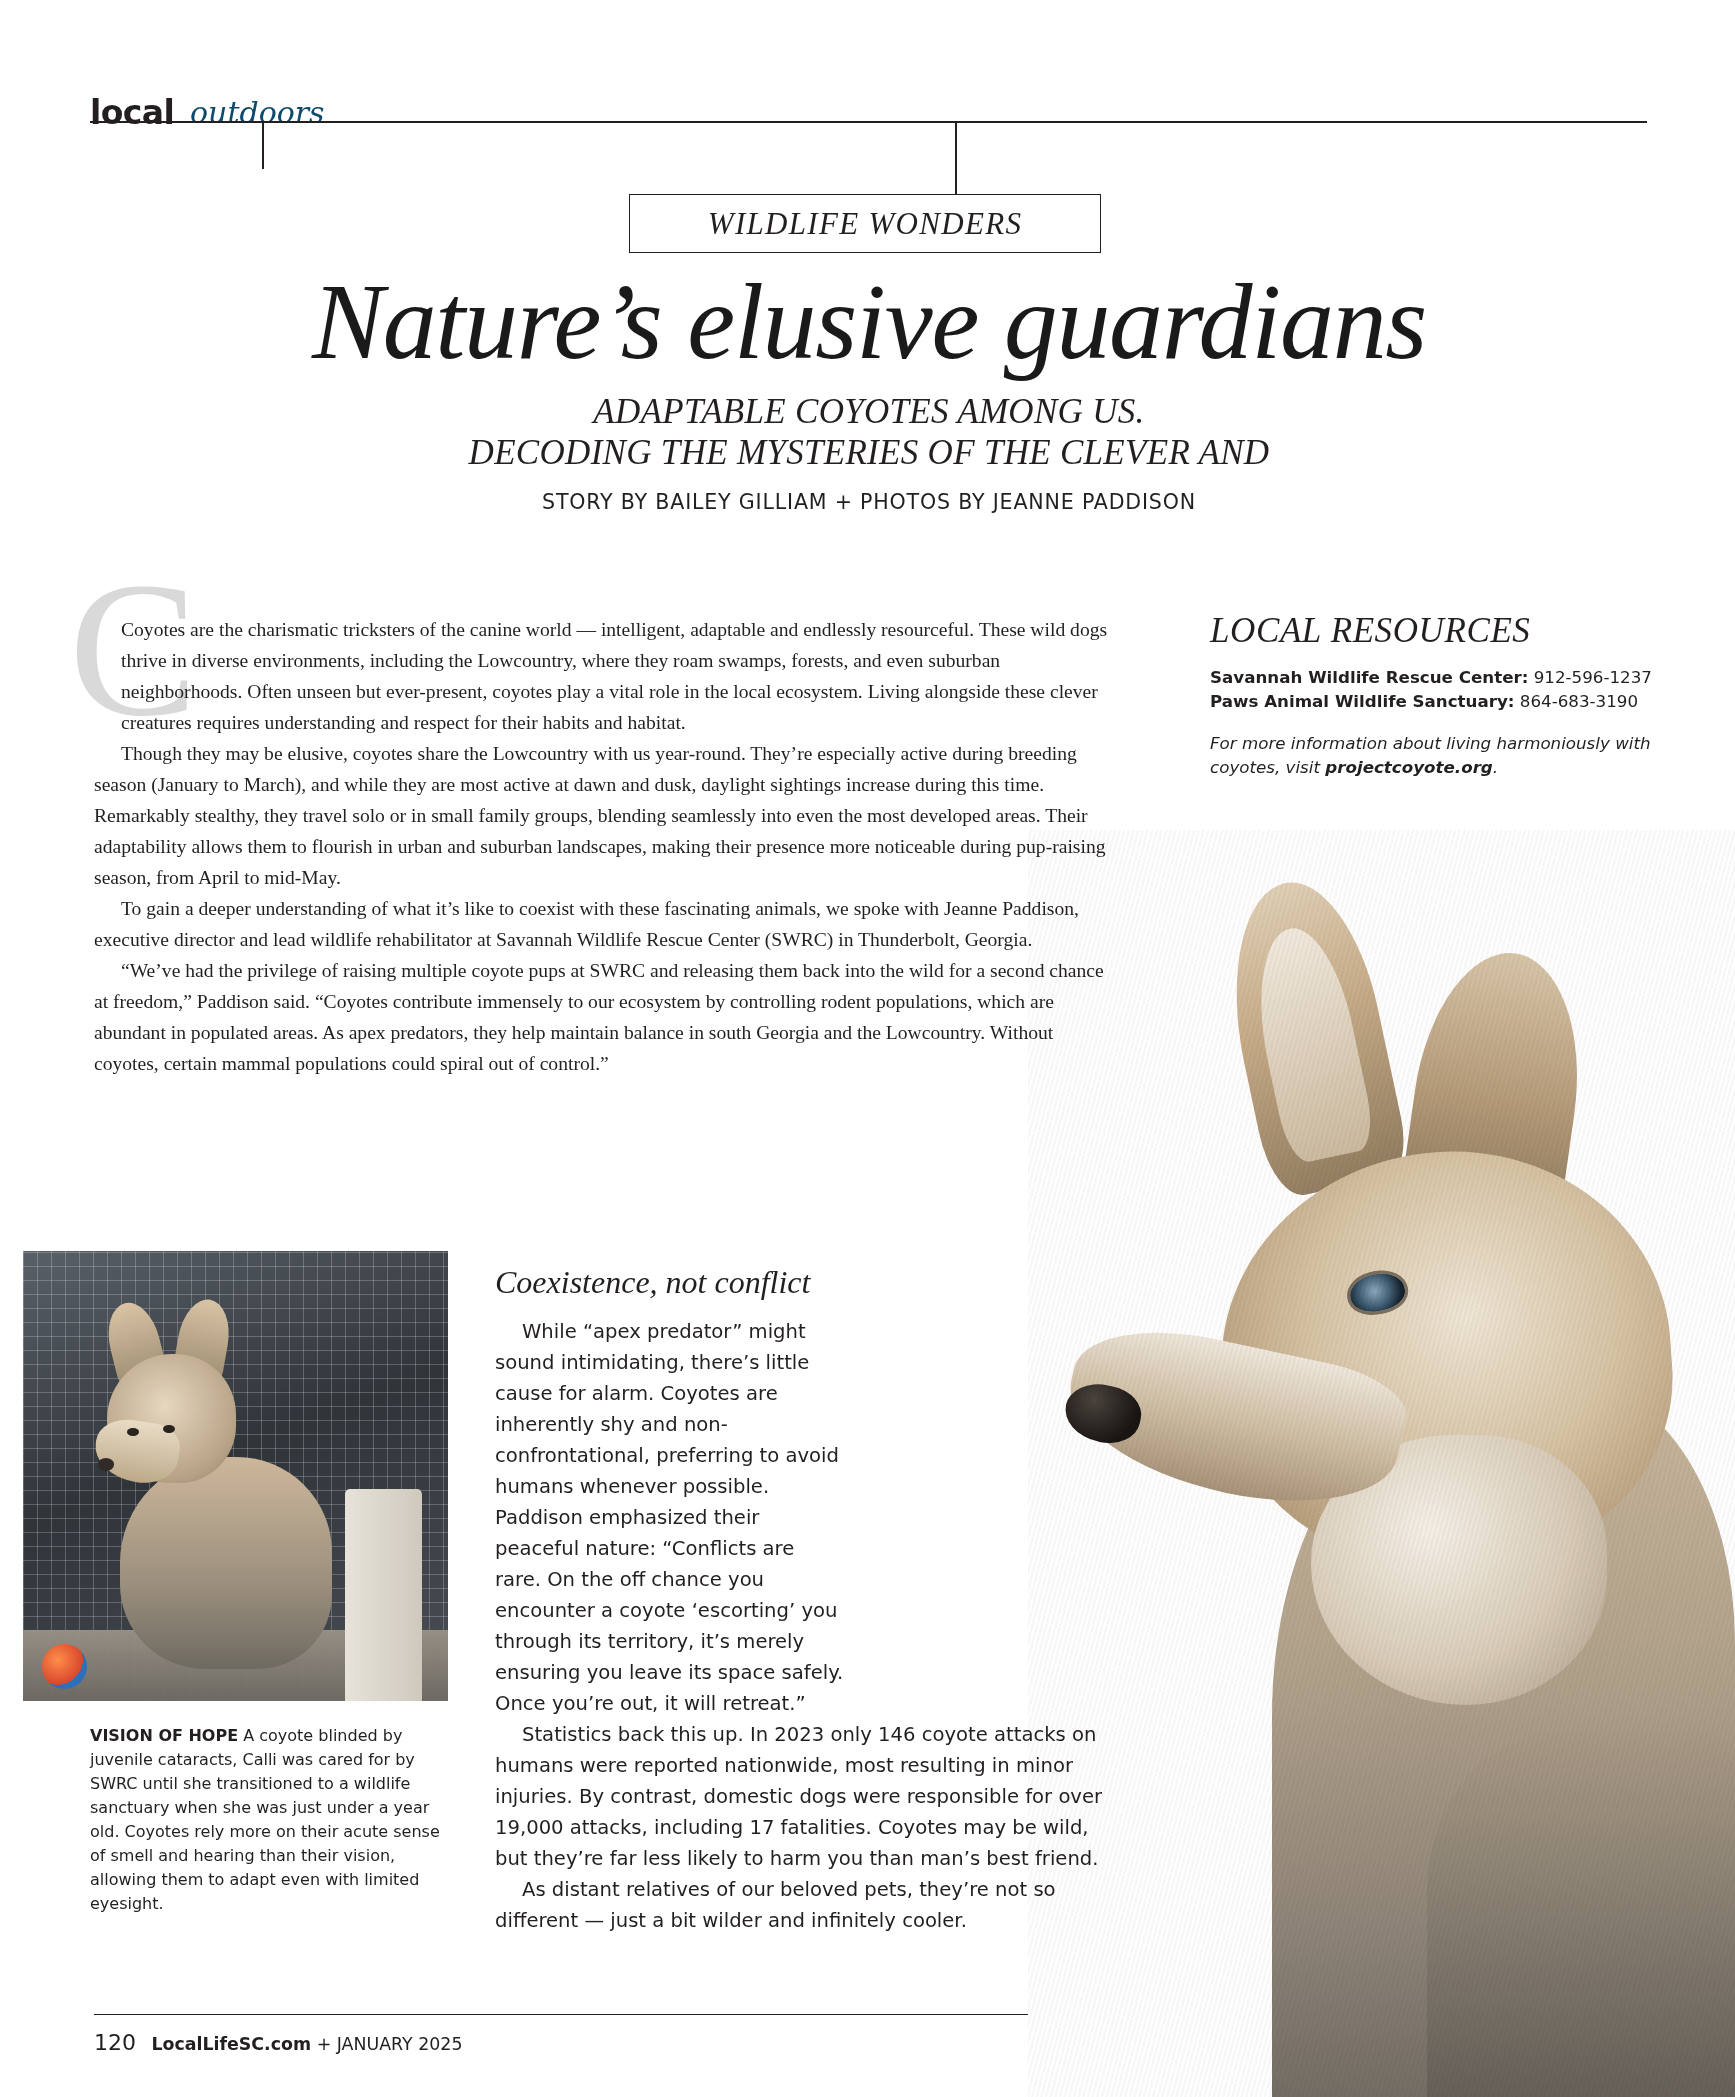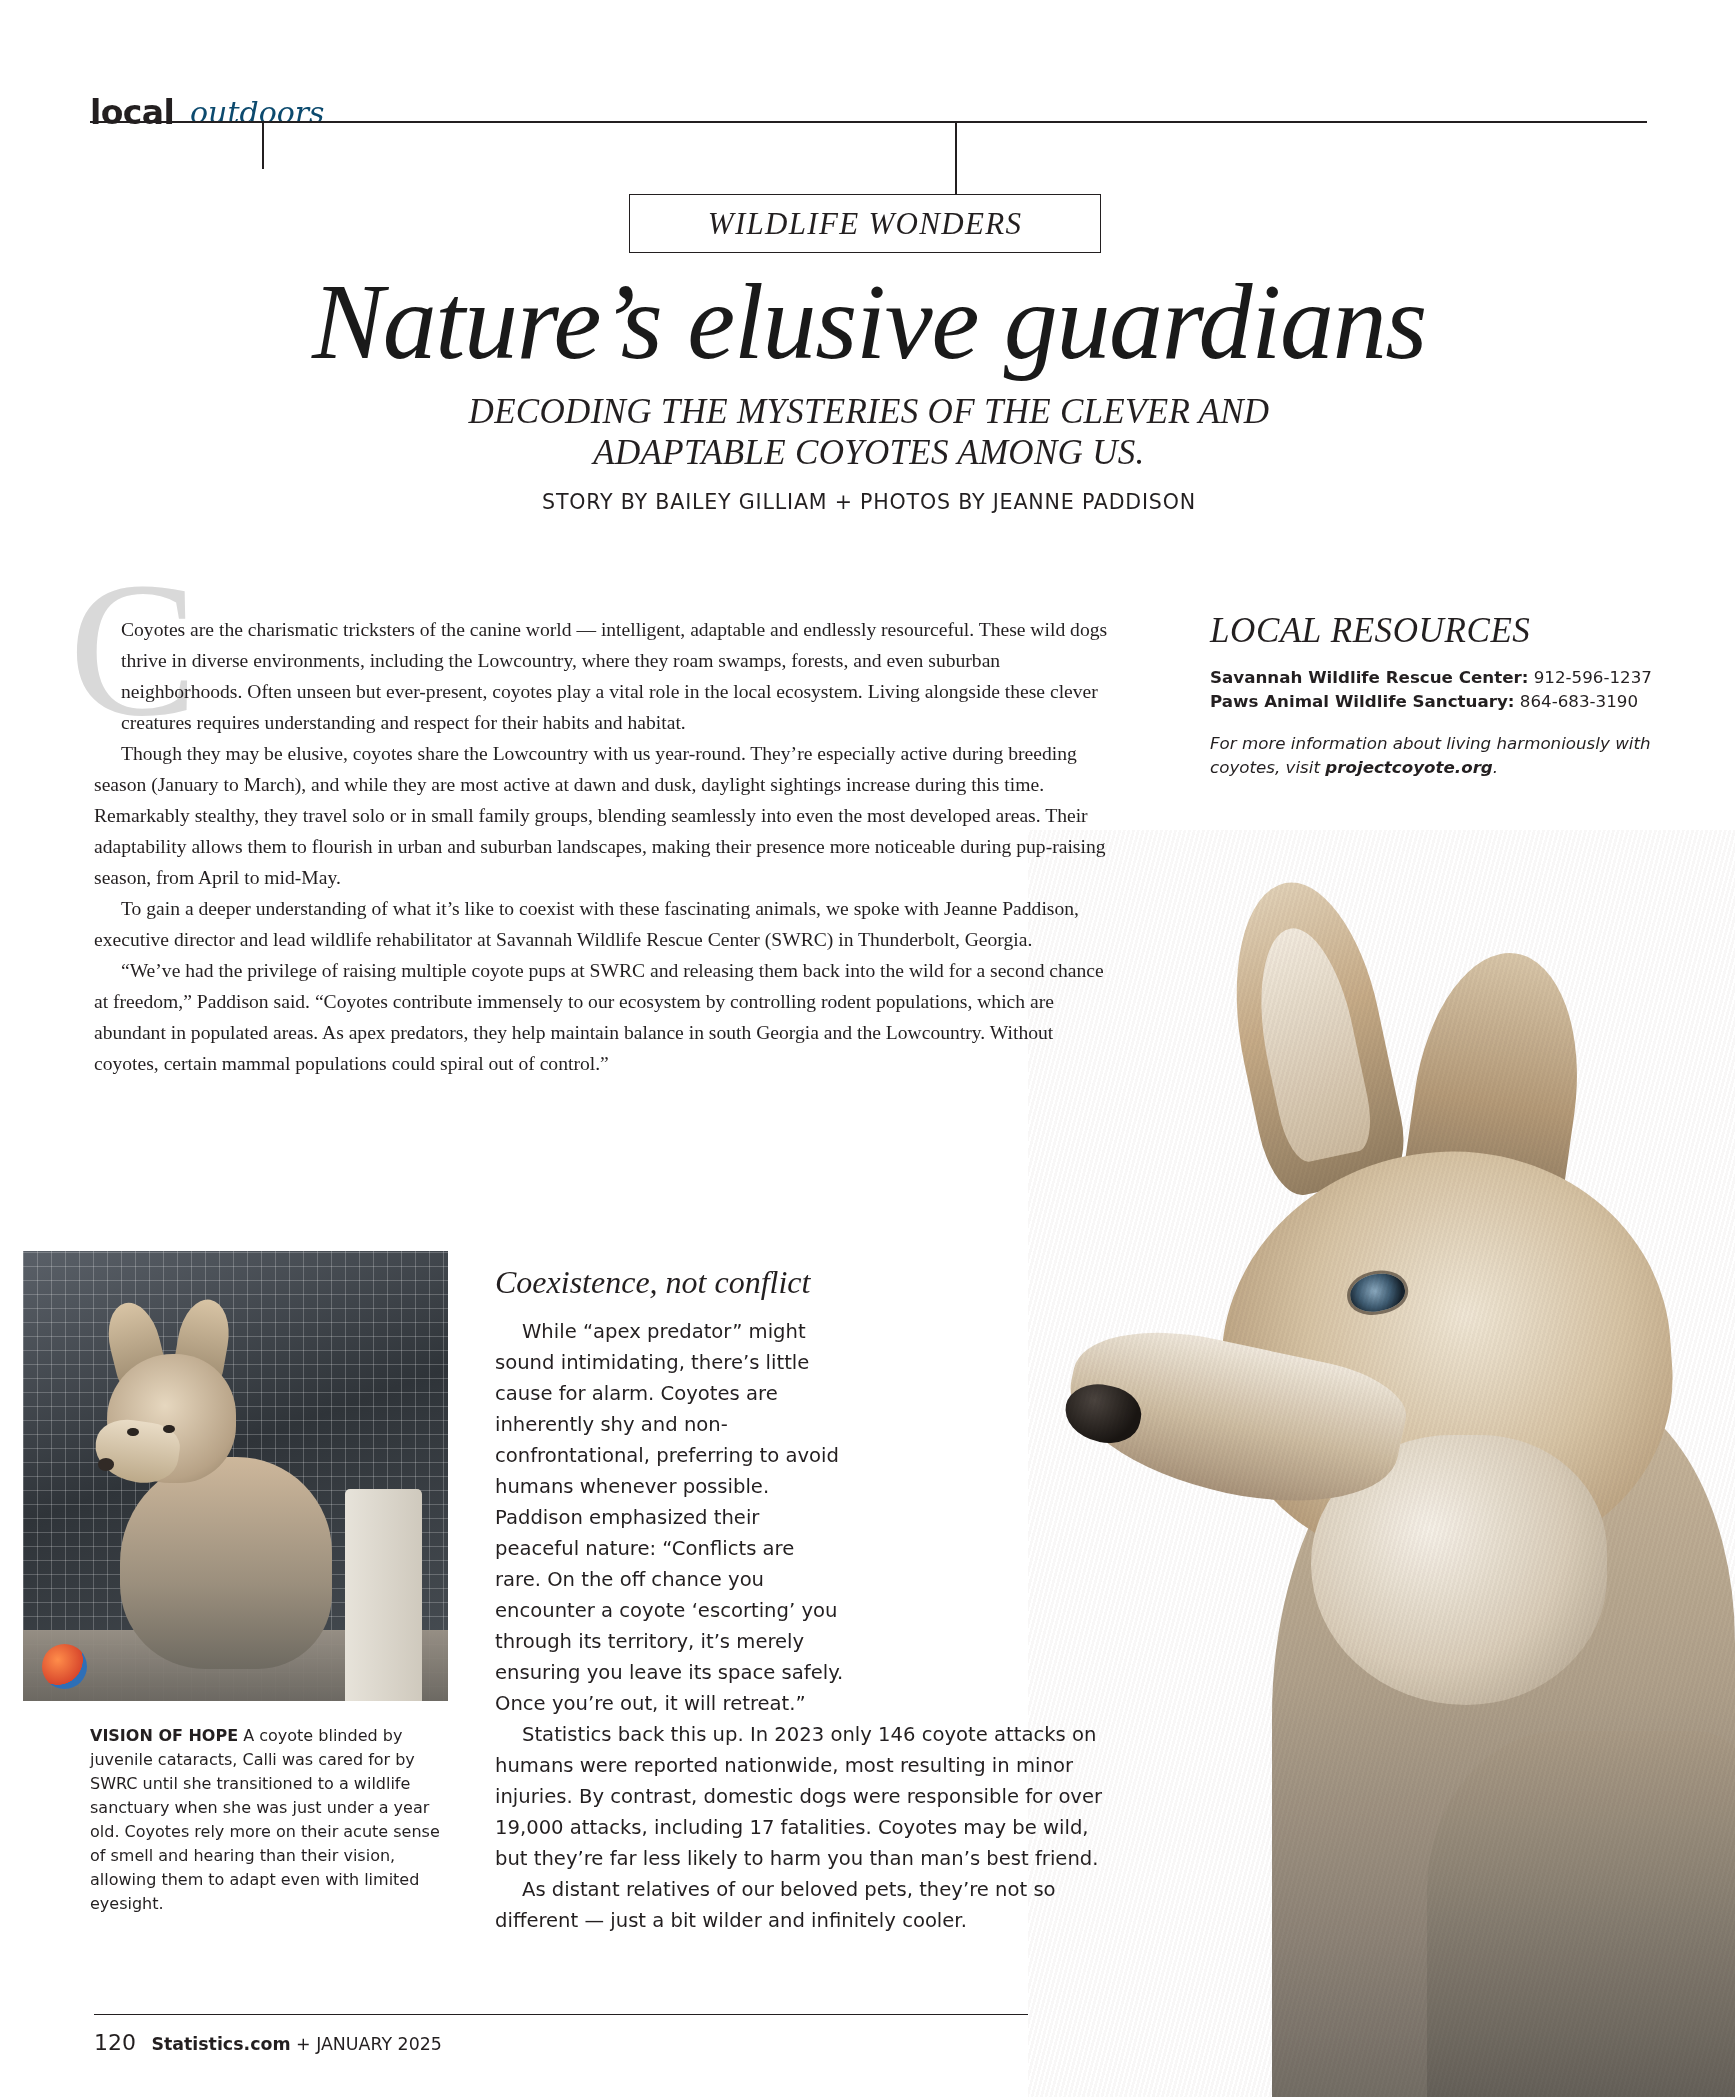--- a/index.html
+++ b/index.html
@@ -438,22 +438,22 @@
   <div class="rule-vert2"></div>
 </div>
 
 <div id="kicker">
   <span>WILDLIFE WONDERS</span>
 </div>
 
 <div id="headline">
   <div class="title">Nature’s elusive guardians</div>
   <div class="deck">
+    <div>ADAPTABLE COYOTES AMONG US.</div>
     <div>DECODING THE MYSTERIES OF THE CLEVER AND</div>
-    <div>ADAPTABLE COYOTES AMONG US.</div>
   </div>
   <div class="byline">STORY BY BAILEY GILLIAM + PHOTOS BY JEANNE PADDISON</div>
 </div>
 
 <div id="dropcap">C</div>
 
 <div id="body-col">
   <p>Coyotes are the charismatic tricksters of the canine world — intelligent, adaptable and endlessly resourceful. These wild dogs thrive in diverse environments, including the Lowcountry, where they roam swamps, forests, and even suburban neighborhoods. Often unseen but ever-present, coyotes play a vital role in the local ecosystem. Living alongside these clever creatures requires understanding and respect for their habits and habitat.</p>
   <p>Though they may be elusive, coyotes share the Lowcountry with us year-round. They’re especially active during breeding season (January to March), and while they are most active at dawn and dusk, daylight sightings increase during this time. Remarkably stealthy, they travel solo or in small family groups, blending seamlessly into even the most developed areas. Their adaptability allows them to flourish in urban and suburban landscapes, making their presence more noticeable during pup-raising season, from April to mid-May.</p>
   <p>To gain a deeper understanding of what it’s like to coexist with these fascinating animals, we spoke with Jeanne Paddison, executive director and lead wildlife rehabilitator at Savannah Wildlife Rescue Center (SWRC) in Thunderbolt, Georgia.</p>
@@ -516,16 +516,16 @@
   <div class="head"></div>
   <div class="cheek"></div>
   <div class="muzzle"></div>
   <div class="eye"></div>
   <div class="nose"></div>
   <div class="fur"></div>
 </div>
 
 <div id="footer-rule"></div>
 <div id="footer">
-  <span class="pg">120</span><span class="site">Statistics.com</span>
+  <span class="pg">120</span><span class="site">LocalLifeSC.com</span>
   <span>+ JANUARY 2025</span>
 </div>
 
 
 </body></html>

